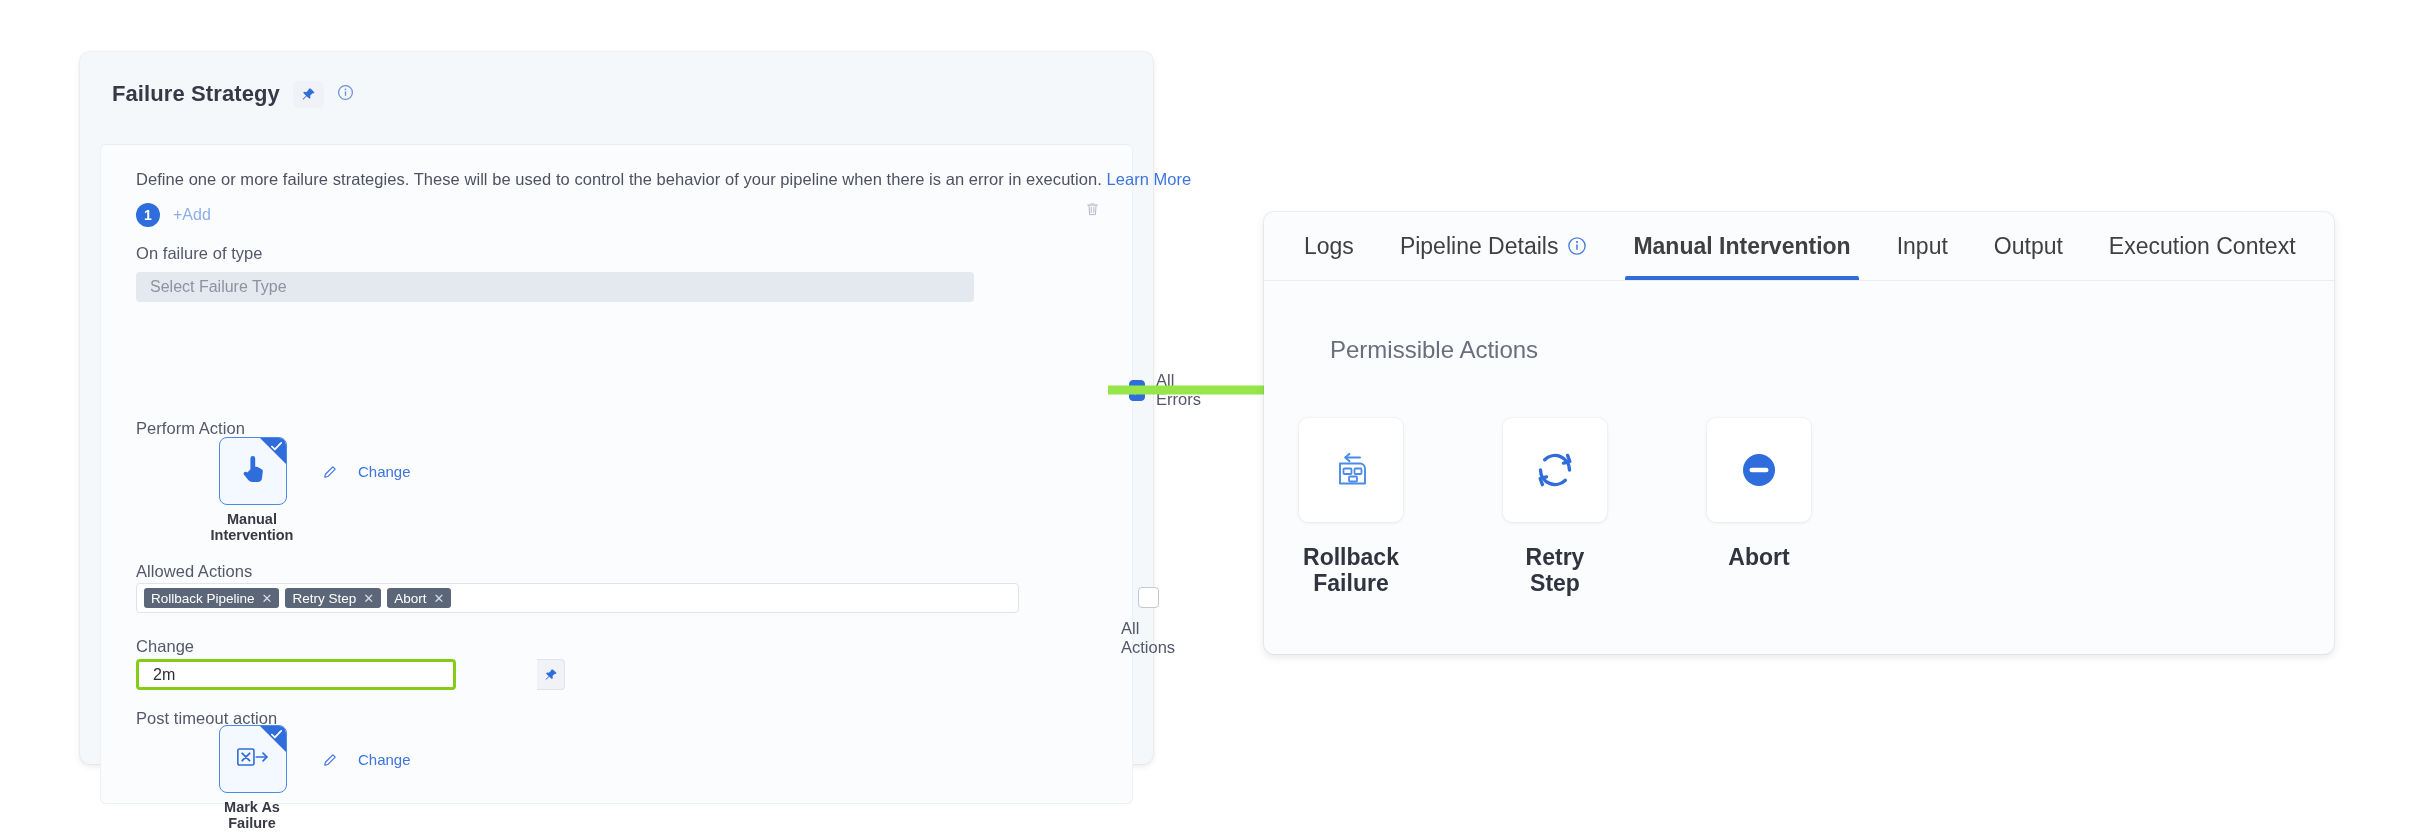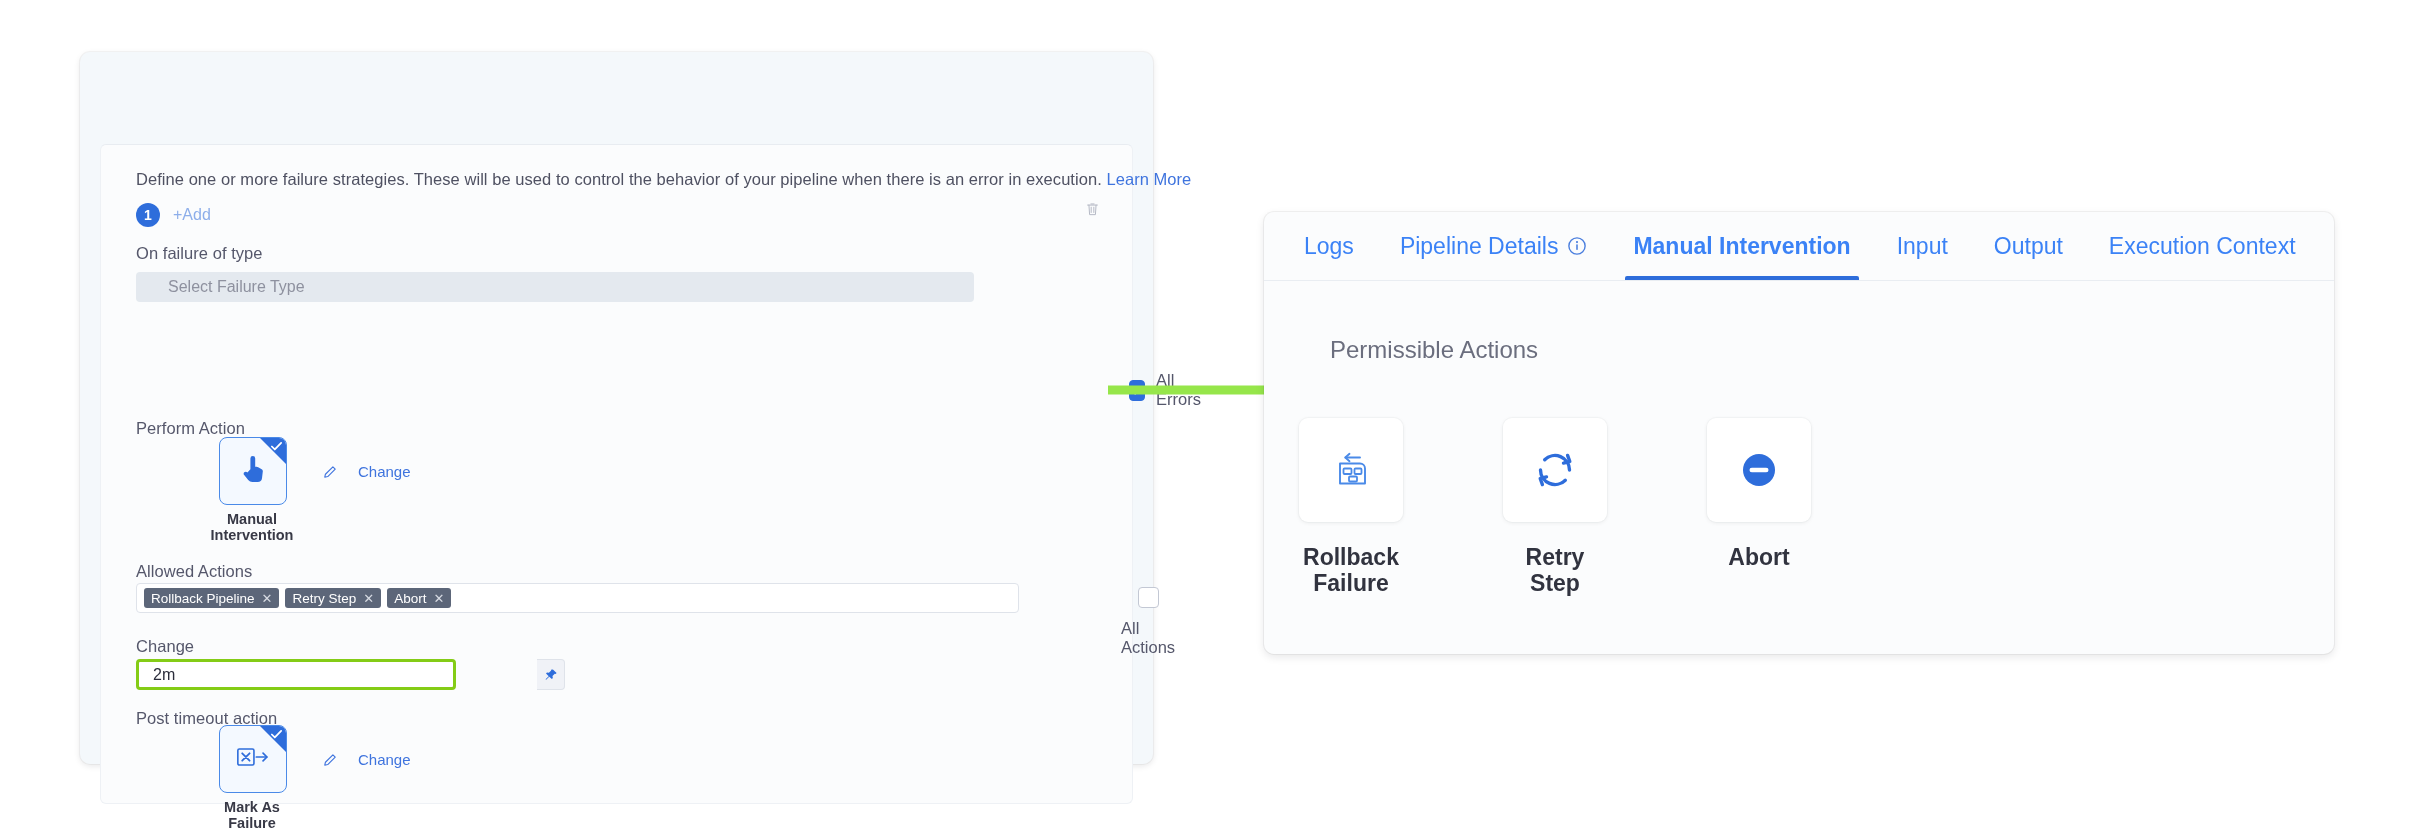--- a/index.html
+++ b/index.html
@@ -79,21 +79,21 @@
   .lbl-allowed { top: 417px; }
   .lbl-timeout { top: 492px; }
   .lbl-post { top: 564px; }
 
   .select-input {
     position: absolute; left: 35px; top: 127px;
     width: 838px; height: 30px;
     background: #e4e9ef; border-radius: 4px;
     box-sizing: border-box;
     display: flex; align-items: center;
-    padding-left: 32px;
+    padding-left: 14px;
     font-size: 16px; color: #8e919f;
   }
   .cb-row {
     position: absolute; display: flex; align-items: center; gap: 11px;
   }
   .cb-errors { left: 1028px; top: 226px; }
   .cb-actions { left: 1020px; top: 442px; flex-direction: column; }
   .cb-box {
     width: 21px; height: 21px; border-radius: 4px;
     box-sizing: border-box;
@@ -202,21 +202,21 @@
     position: relative;
     height: 68px;
     display: flex; align-items: center;
     gap: 46px;
     padding-left: 40px;
     border-bottom: 1.5px solid #e9edf2;
   }
   .rp-tab {
     position: relative;
     display: flex; align-items: center; gap: 9px;
-    font-size: 23px; color: #3b82f6;
+    font-size: 23px; color: #404040;
     height: 68px; line-height: 68px;
     white-space: nowrap;
   }
   .rp-tab.active { font-weight: bold; }
   .rp-tab.active::after {
     content: ""; position: absolute;
     left: -8px; right: -8px; bottom: 0;
     height: 4px; background: #2e6ddb;
     border-radius: 2px 2px 0 0;
   }
@@ -243,20 +243,35 @@
     white-space: pre-line;
   }
 </style>
 </head>
 <body>
 
 <div id="stage">
 
   <div class="fs-panel">
 
+    <div class="fs-header">
+      <span class="fs-title">Failure Strategy</span>
+      <span class="pin-btn">
+        <svg class="pin-glyph" width="15" height="15" viewBox="0 0 16 16">
+          <path d="M10.2 1.6l4.2 4.2-1.1 1.1-1-.3-2.6 2.6.4 2.2-1.1 1.1L6 9.9l-3.6 3.6-.6-.6L5.4 9.3 2.3 6.2l1.1-1.1 2.2.4L8.2 2.9l-.3-1z" fill="#2e6ddb"></path>
+        </svg>
+      </span>
+      <span class="info-ic">
+        <svg width="17" height="17" viewBox="0 0 18 18">
+          <circle cx="9" cy="9" r="7.3" fill="none" stroke="#6b8fd6" stroke-width="1.3"></circle>
+          <circle cx="9" cy="5.6" r=".95" fill="#6b8fd6"></circle>
+          <rect x="8.3" y="7.6" width="1.4" height="5" rx=".6" fill="#6b8fd6"></rect>
+        </svg>
+      </span>
+    </div>
 
     <div class="fs-body">
 
       <div class="fs-desc">
         <span>Define one or more failure strategies. These will be used to control the behavior of your pipeline when there is an error in execution.</span>
         <a href="#">Learn More</a>
       </div>
 
       <div class="add-row">
         <span class="num-badge">1</span>

